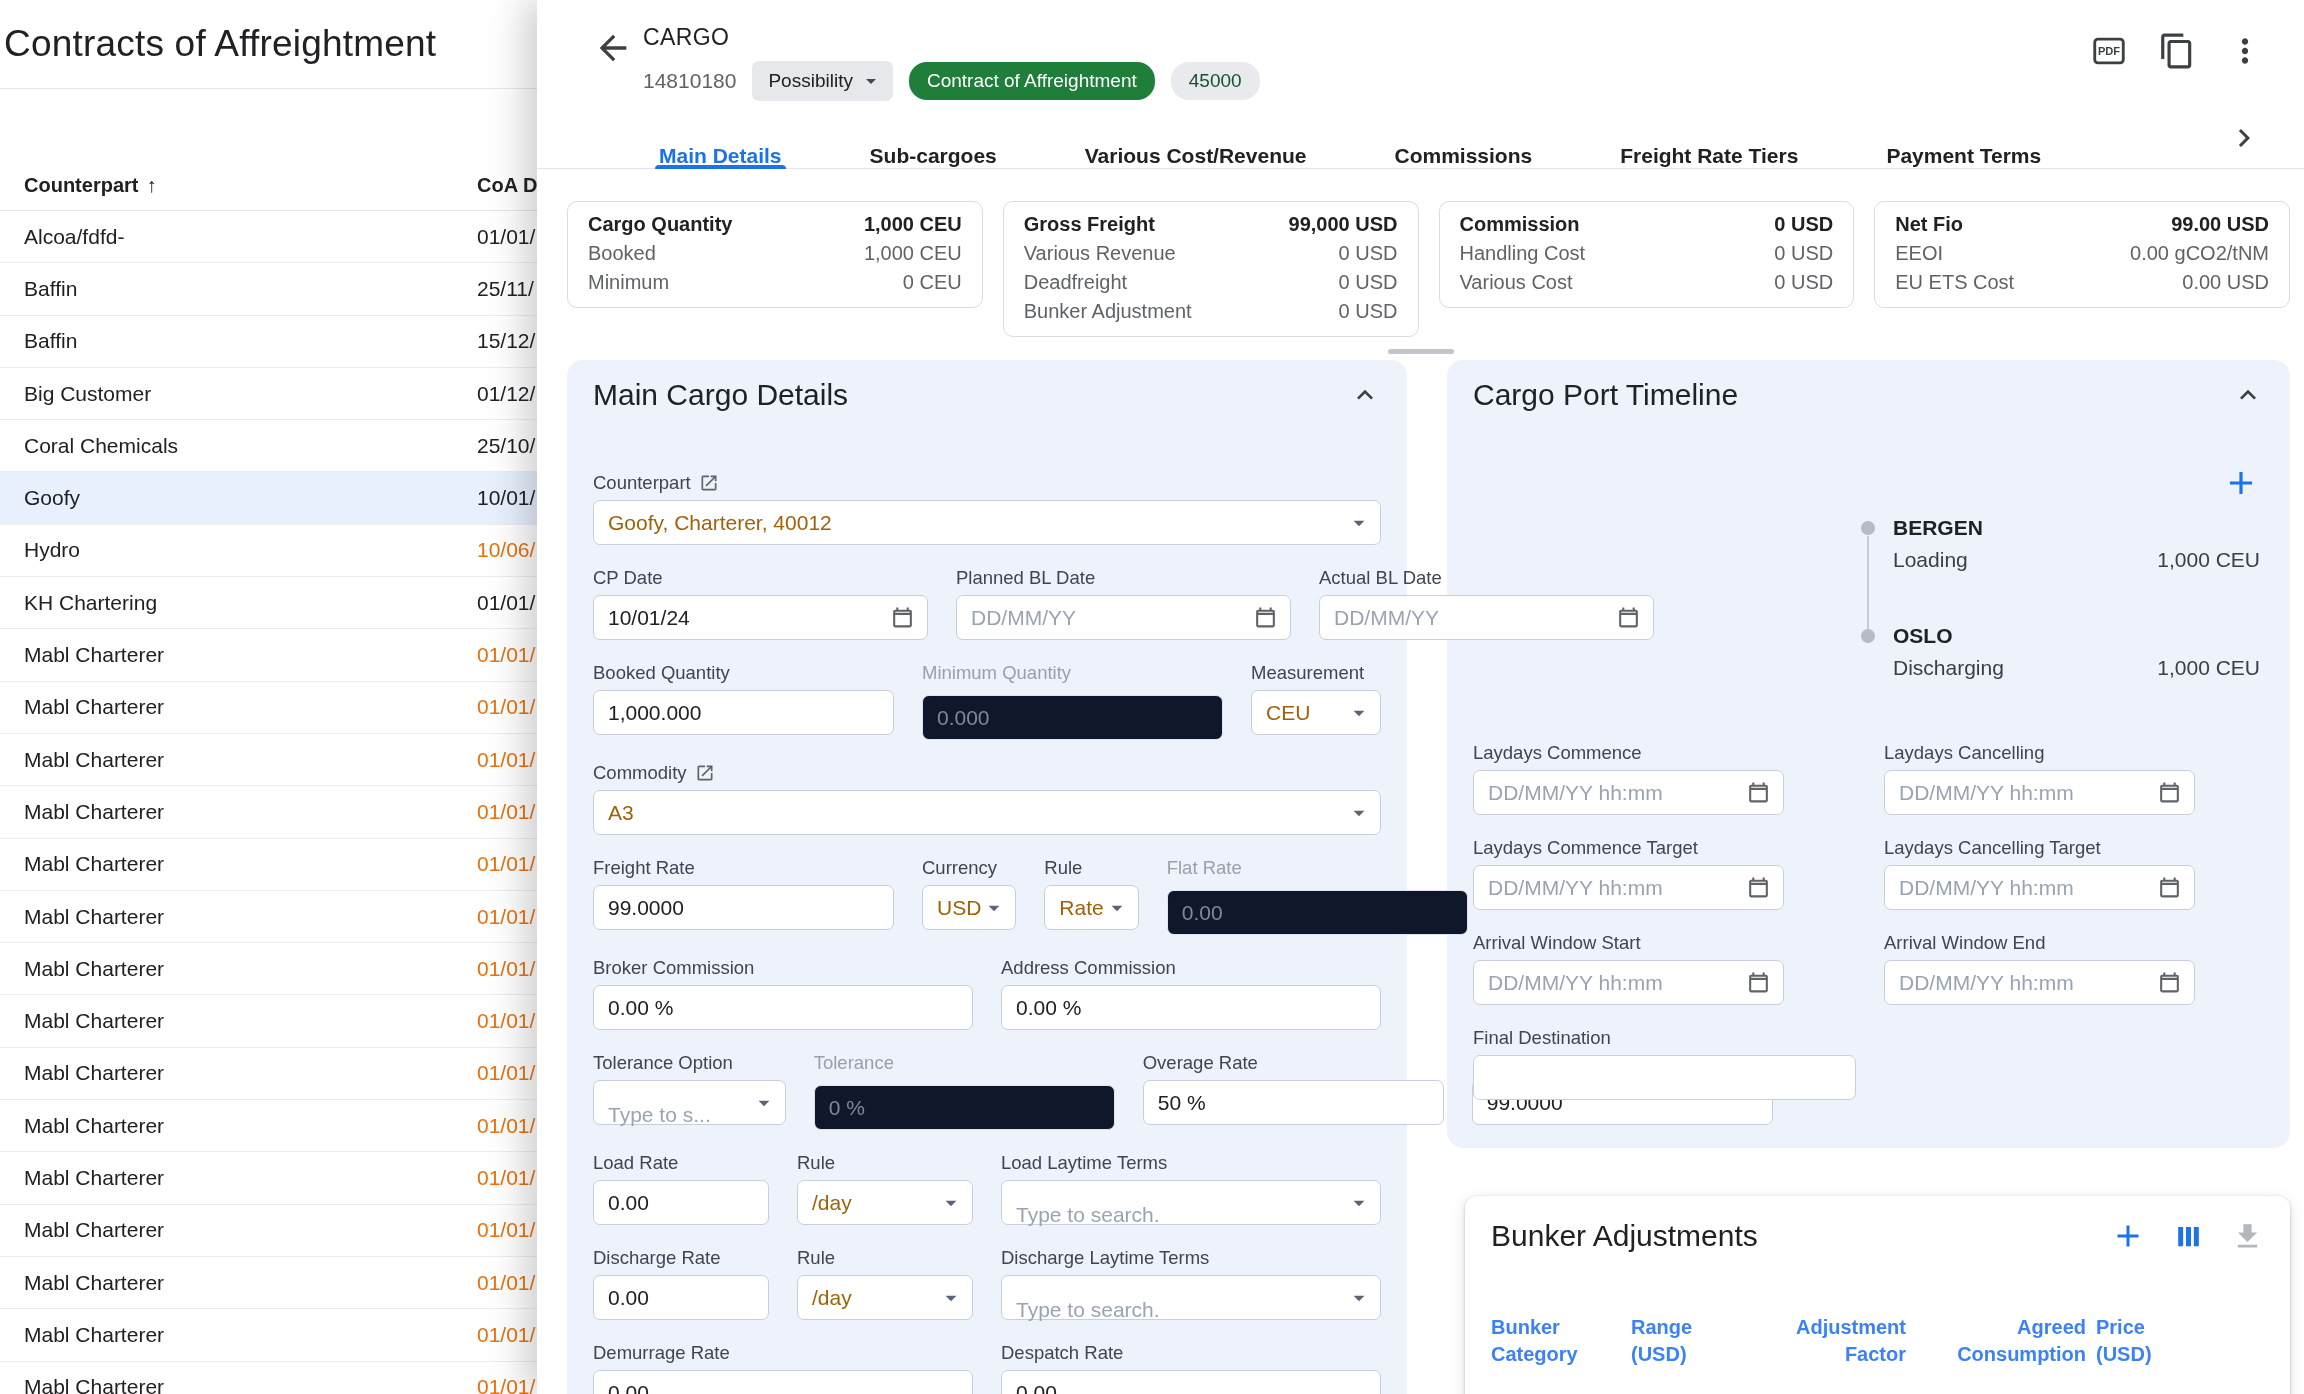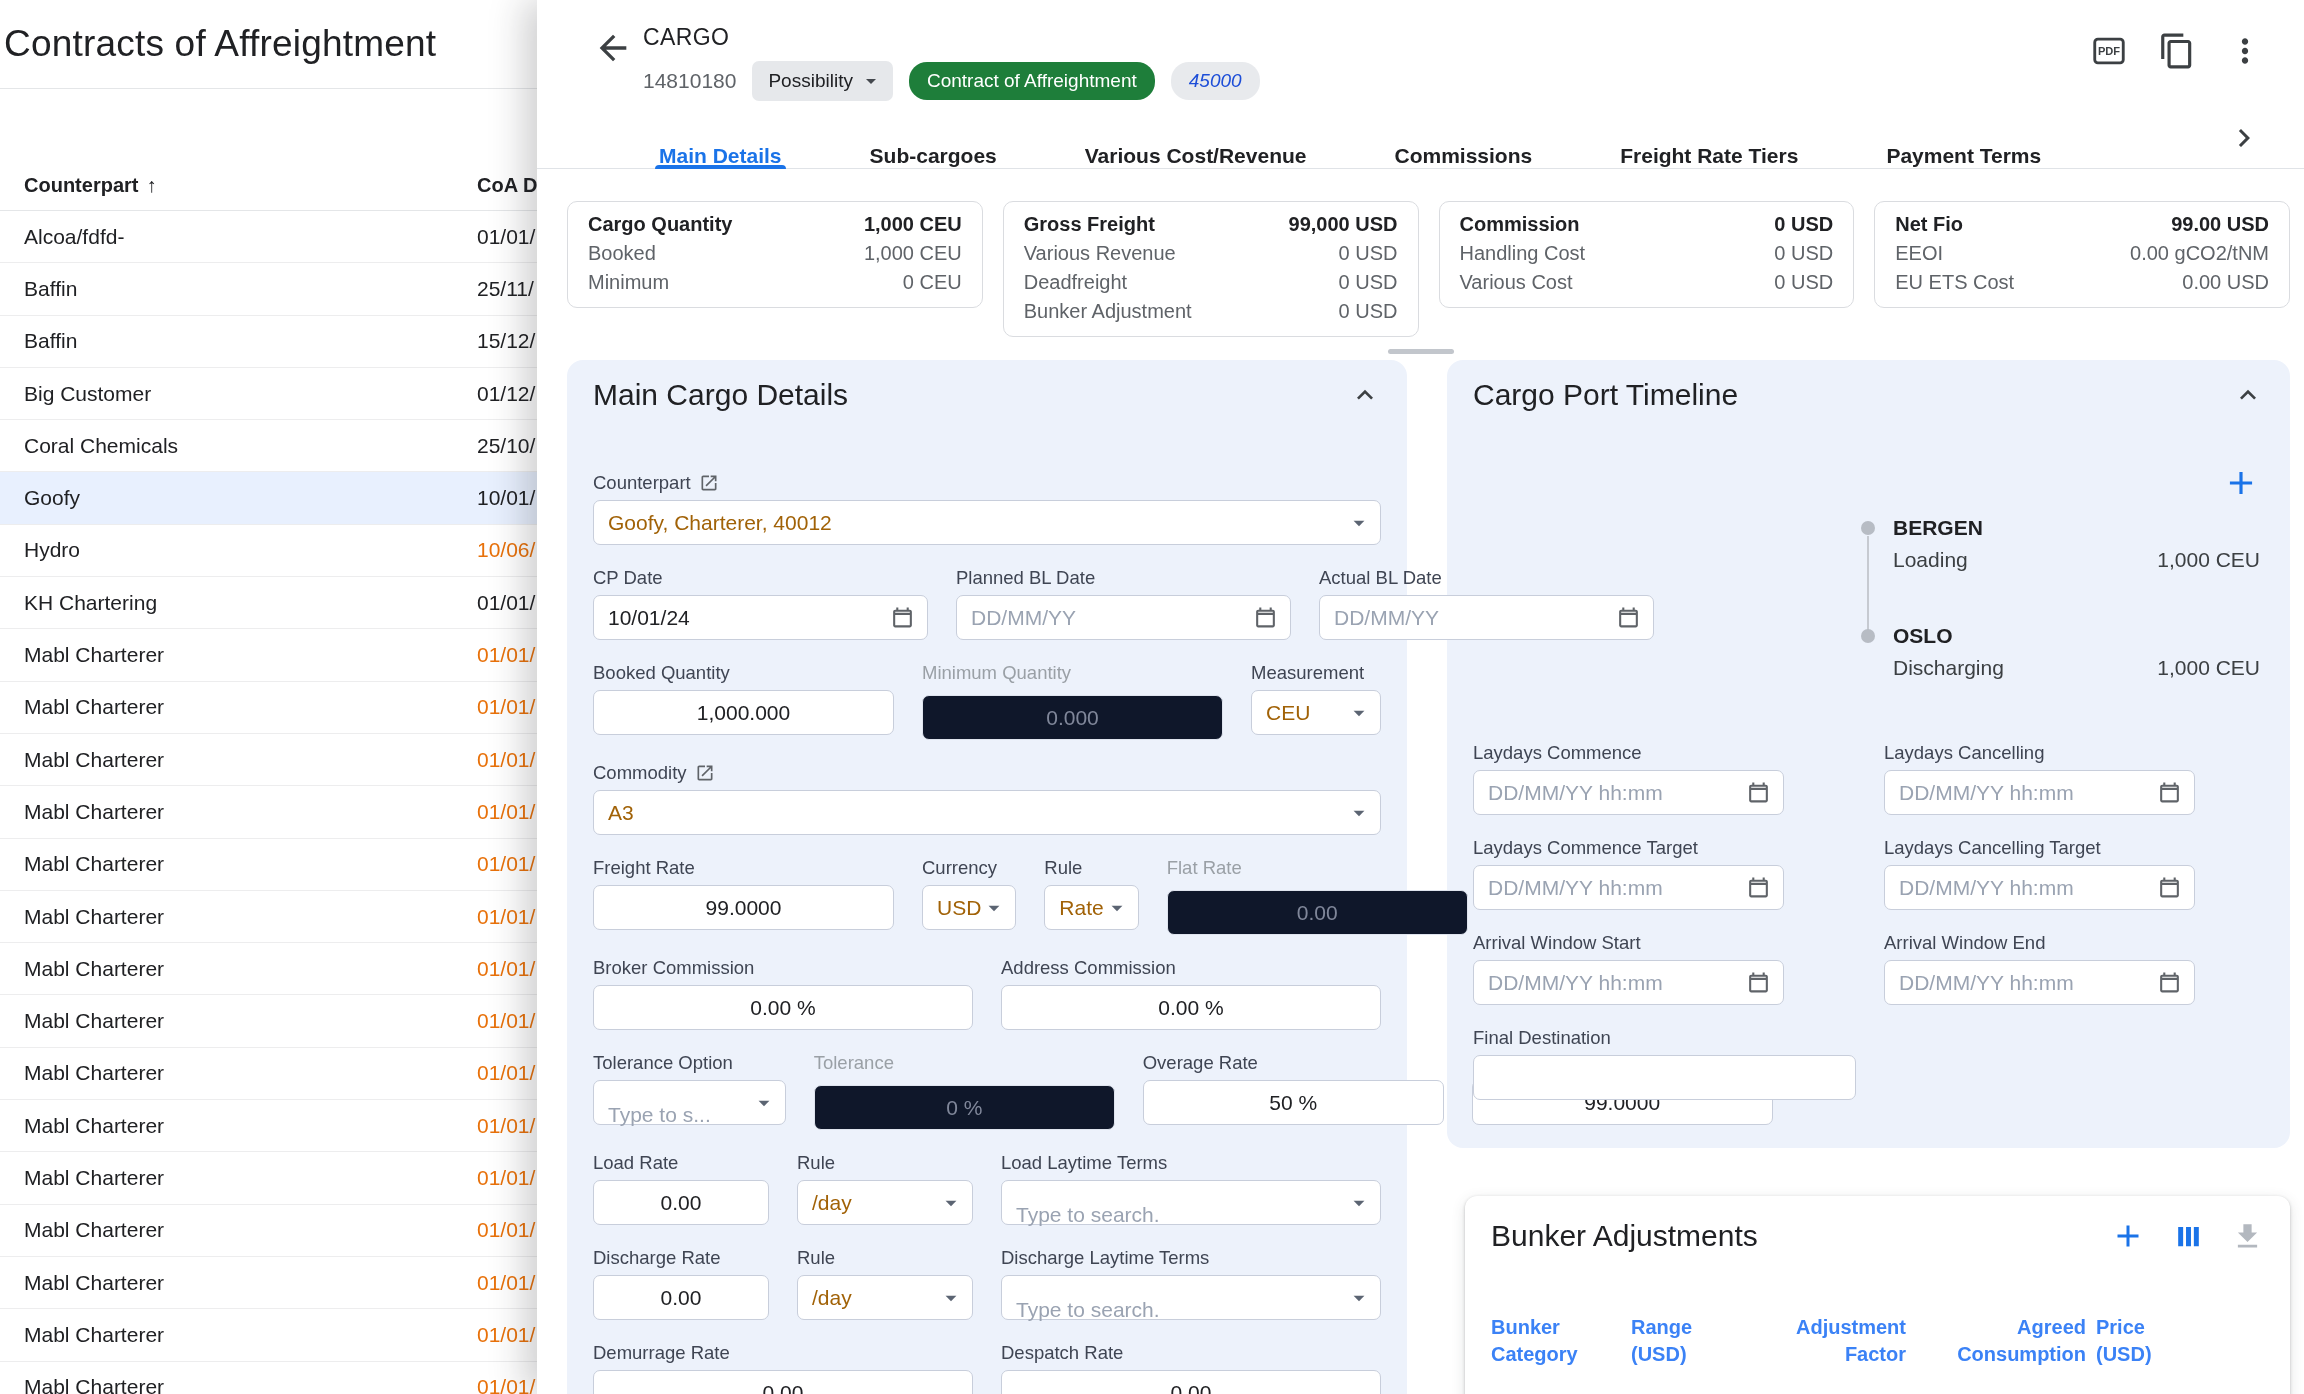--- a/index.html
+++ b/index.html
@@ -28,21 +28,21 @@
   .ph { position: relative; display: flex; align-items: flex-start; padding: 24px 40px 0 56px; }
   .back { width: 40px; height: 40px; color: #3c4043; margin-top: 4px; }
   .ph-main { margin-left: 10px; }
   .ph-title { font-size: 23px; font-weight: 500; color: #202124; letter-spacing: .4px; }
   .ph-sub { display: flex; align-items: center; gap: 16px; margin-top: 10px; }
   .cid { font-size: 21px; color: #5f6368; }
   .status-dd { display: flex; align-items: center; gap: 6px; background: #e6e8eb; border-radius: 7px; padding: 8px 10px 8px 16px; font-size: 19px; font-weight: 500; color: #202124; }
   .status-dd .dd { width: 24px; height: 24px; color: #44484e; }
   .badge { border-radius: 18px; padding: 8px 18px; font-size: 19px; white-space: nowrap; }
   .badge.g { background: #1e7e3a; color: #fff; font-weight: 500; }
-  .badge.k { background: #e8eaed; color: #1d4ed8; font-style: italic; }
+  .badge.k { background: #e8eaed; color: #14532d; }
   .ph-actions { margin-left: auto; display: flex; align-items: center; gap: 30px; margin-top: 8px; }
   .ph-actions button { width: 38px; height: 38px; color: #3c4043; }
 
   .tabs { display: flex; align-items: stretch; height: 62px; margin-top: 6px; border-bottom: 1px solid #e0e3e7; padding: 0 42px 0 122px; }
   .tab { position: relative; display: flex; align-items: flex-end; margin-right: 88px; font-size: 21px; font-weight: 700; color: #202124; white-space: nowrap; cursor: pointer; }
   .tab.active { color: #1a73e8; }
   .tab.active::after { content: ""; position: absolute; left: -4px; right: -4px; bottom: -1px; height: 4px; background: #1a73e8; border-radius: 4px 4px 0 0; }
   .tabs-more { margin-left: auto; align-self: center; width: 36px; height: 36px; color: #3c4043; }
 
   .cards { display: flex; gap: 20px; align-items: flex-start; margin: 32px 14px 0 30px; }
@@ -67,21 +67,21 @@
   .g2 { grid-template-columns: repeat(2, 1fr); }
   .g3 { grid-template-columns: repeat(3, 1fr); }
   .g4 { grid-template-columns: repeat(4, 1fr); }
   .g112 { grid-template-columns: 176px 176px 1fr; }
 
   .f label { display: flex; align-items: center; gap: 8px; font-size: 18.5px; color: #3f4553; line-height: 21px; margin-bottom: 7px; white-space: nowrap; overflow: hidden; }
   .f.dis label { color: #9aa0a6; }
   .ext { width: 20px; height: 20px; color: #5f6368; flex: none; cursor: pointer; }
   .ctl { position: relative; height: 45px; background: #fff; border: 1px solid #c8cedb; border-radius: 7px; display: flex; align-items: center; }
   .ctl input { flex: 1; min-width: 0; height: 100%; border: 0; outline: 0; background: transparent; padding: 0 14px; font-size: 21px; color: #202124; font-family: inherit; }
-  .ctl.num input { text-align: center; }
+  .ctl.num input { text-align: left; }
   .ctl.dis { background: #0f172a; border-color: #dfe4ee; margin-top: 12px; }
   .ctl.dis input { color: #80879a; }
   input::placeholder { color: #9aa3b2; opacity: 1; }
   .sel .val { flex: 1; min-width: 0; padding-left: 14px; font-size: 21px; color: #a16207; white-space: nowrap; overflow: hidden; text-overflow: ellipsis; }
   .sel .val.ph { color: #9aa3b2; }
   .sel .dd { width: 26px; height: 26px; color: #5b6472; margin-right: 8px; flex: none; }
   .date input { padding-right: 48px; }
   .cal { position: absolute; right: 12px; top: 50%; transform: translateY(-50%); width: 25px; height: 25px; color: #5f6368; cursor: pointer; }
 
   

